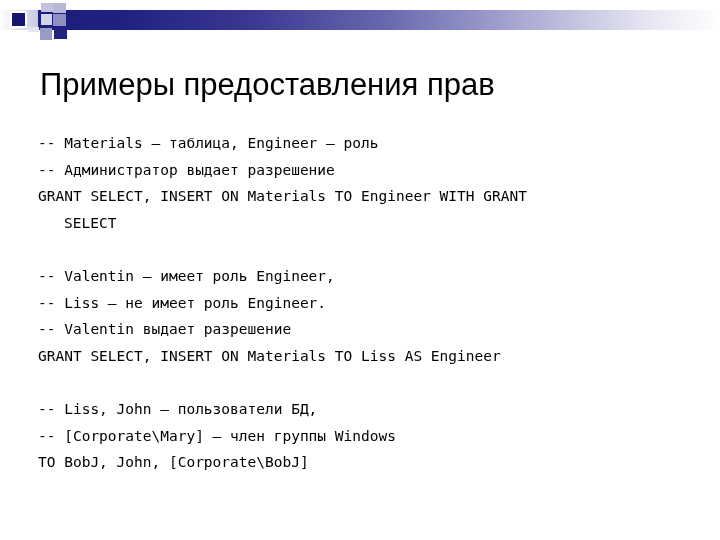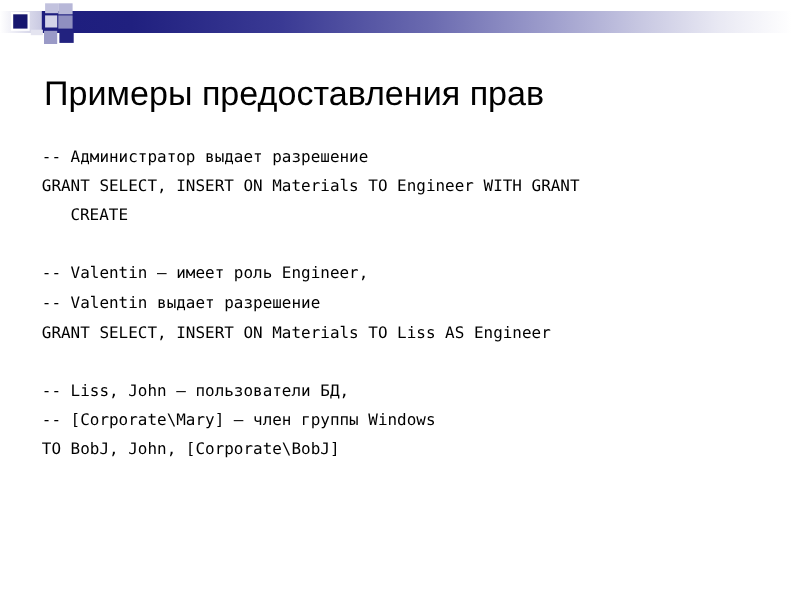--- a/index.html
+++ b/index.html
@@ -183,25 +183,27 @@
     <div class="deco-sq sq-mid-a"></div>
     <div class="deco-sq sq-mid-b"></div>
     <div class="deco-sq sq-low"></div>
     <div class="deco-sq sq-deep"></div>
     <div class="deco-sq sq-navy"></div>
   </div>
 
   <div class="title">Примеры предоставления прав</div>
 
   <div class="body-block">
+      <div class="line">-- Materials – таблица, Engineer – роль</div>
       <div class="line">-- Администратор выдает разрешение</div>
       <div class="line">GRANT SELECT, INSERT ON Materials TO Engineer WITH GRANT</div>
-      <div class="line indent">CREATE</div>
+      <div class="line indent">SELECT</div>
       <div class="line blank"></div>
       <div class="line">-- Valentin – имеет роль Engineer,</div>
+      <div class="line">-- Liss – не имеет роль Engineer.</div>
       <div class="line">-- Valentin выдает разрешение</div>
       <div class="line">GRANT SELECT, INSERT ON Materials TO Liss AS Engineer</div>
       <div class="line blank"></div>
       <div class="line">-- Liss, John – пользователи БД,</div>
       <div class="line">-- [Corporate\Mary] – член группы Windows</div>
       <div class="line">TO BobJ, John, [Corporate\BobJ]</div>
     </div>
 
 </div>
 

